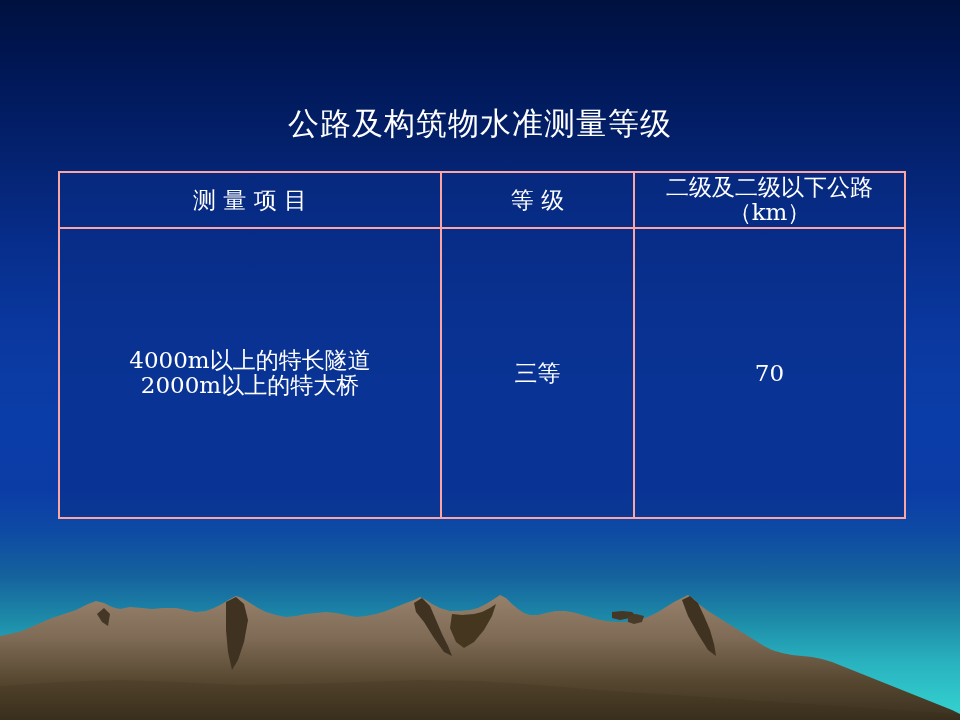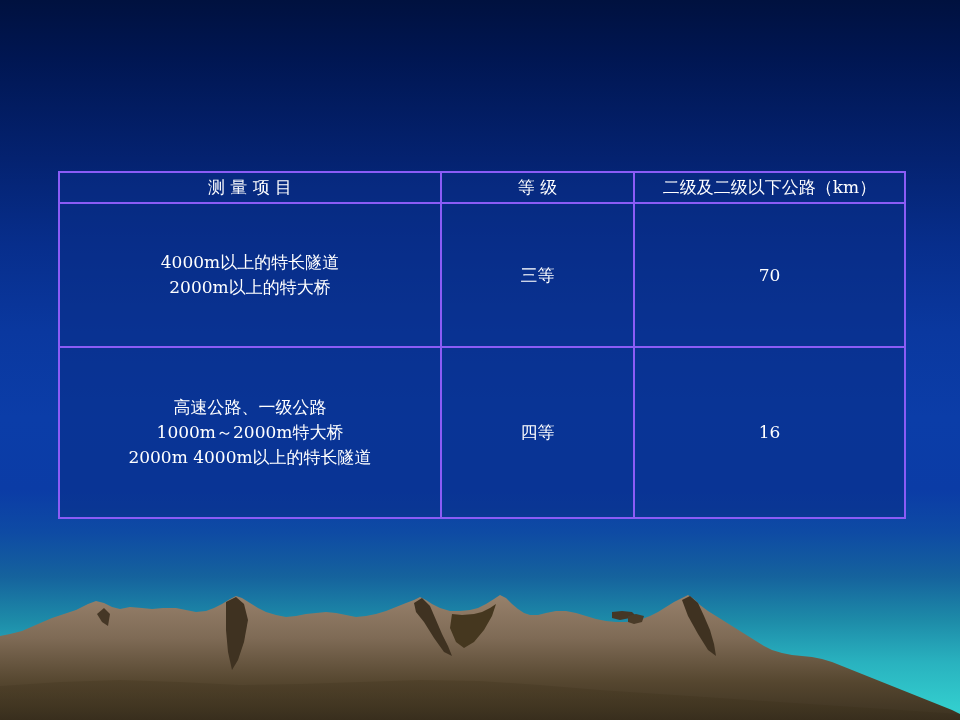--- a/index.html
+++ b/index.html
@@ -79,27 +79,27 @@
   }
   table.grade-table {
     width: 846px;
     height: 348px;
     border-collapse: collapse;
     table-layout: fixed;
     background: rgba(10, 46, 135, 0.55);
   }
   table.grade-table td,
   table.grade-table th {
-    border: 2px solid #8b5cf6;
+    border: 2px solid #fca5a5;
     color: #ffffff;
     text-align: center;
     vertical-align: middle;
     font-weight: normal;
     font-family: "DejaVu Serif", "Liberation Serif", serif;
-    font-size: 17px;
+    font-size: 23px;
     line-height: 25px;
     padding: 2px 4px;
   }
   col.c-item  { width: 382px; }
   col.c-grade { width: 193px; }
   col.c-len   { width: 271px; }
   .row-1 td { height: 81px; }
   .row-2 td { height: 97px; }
   .row-3 td { height: 91px; }
 
@@ -151,20 +151,21 @@
       <path fill="#453726" d="M97,24 L104,18 L110,24 L108,36 L102,32 Z"></path>
       <path fill="#3f3221" d="M226,12 L236,7 L244,14 L248,30 L244,52 L238,70 L232,80 L228,62 L226,40 Z"></path>
       <path fill="#3f3221" d="M414,13 L422,8 L430,16 L436,30 L442,44 L448,56 L452,66 L444,62 L434,48 L424,32 L416,22 Z"></path>
       <path fill="#45371f" d="M452,24 L462,25 L474,24 L482,22 L490,18 L496,14 L492,26 L484,40 L474,52 L464,58 L456,52 L450,38 Z"></path>
       <path fill="#3f3221" d="M682,10 L690,6 L698,13 L704,26 L710,40 L714,54 L716,66 L708,60 L698,44 L688,26 Z"></path>
       <path fill="#453726" d="M612,22 L622,21 L632,22 L636,26 L630,28 L620,30 L612,28 Z"></path>
       <path fill="#4a3b28" d="M628,26 L636,24 L644,26 L642,32 L634,34 L628,32 Z"></path>
     </svg>
   </div>
 
+  <div class="title">公路及构筑物水准测量等级</div>
 
   <div class="tbl-wrap">
     <table class="grade-table">
       <colgroup>
         <col class="c-item">
         <col class="c-grade">
         <col class="c-len">
       </colgroup>
       <thead>
         <tr class="row-head">
@@ -175,26 +176,17 @@
       </thead>
       <tbody>
         <tr class="row-1">
           <td class="cell-lines">
             <div>4000m以上的特长隧道</div>
             <div>2000m以上的特大桥</div>
           </td>
           <td>三等</td>
           <td>70</td>
         </tr>
-        <tr class="row-2">
-          <td class="cell-lines">
-            <div>高速公路、一级公路</div>
-            <div>1000m～2000m特大桥</div>
-            <div>2000m 4000m以上的特长隧道</div>
-          </td>
-          <td>四等</td>
-          <td>16</td>
-        </tr>
       </tbody>
     </table>
   </div>
 
 </div>
 
 </body></html>

